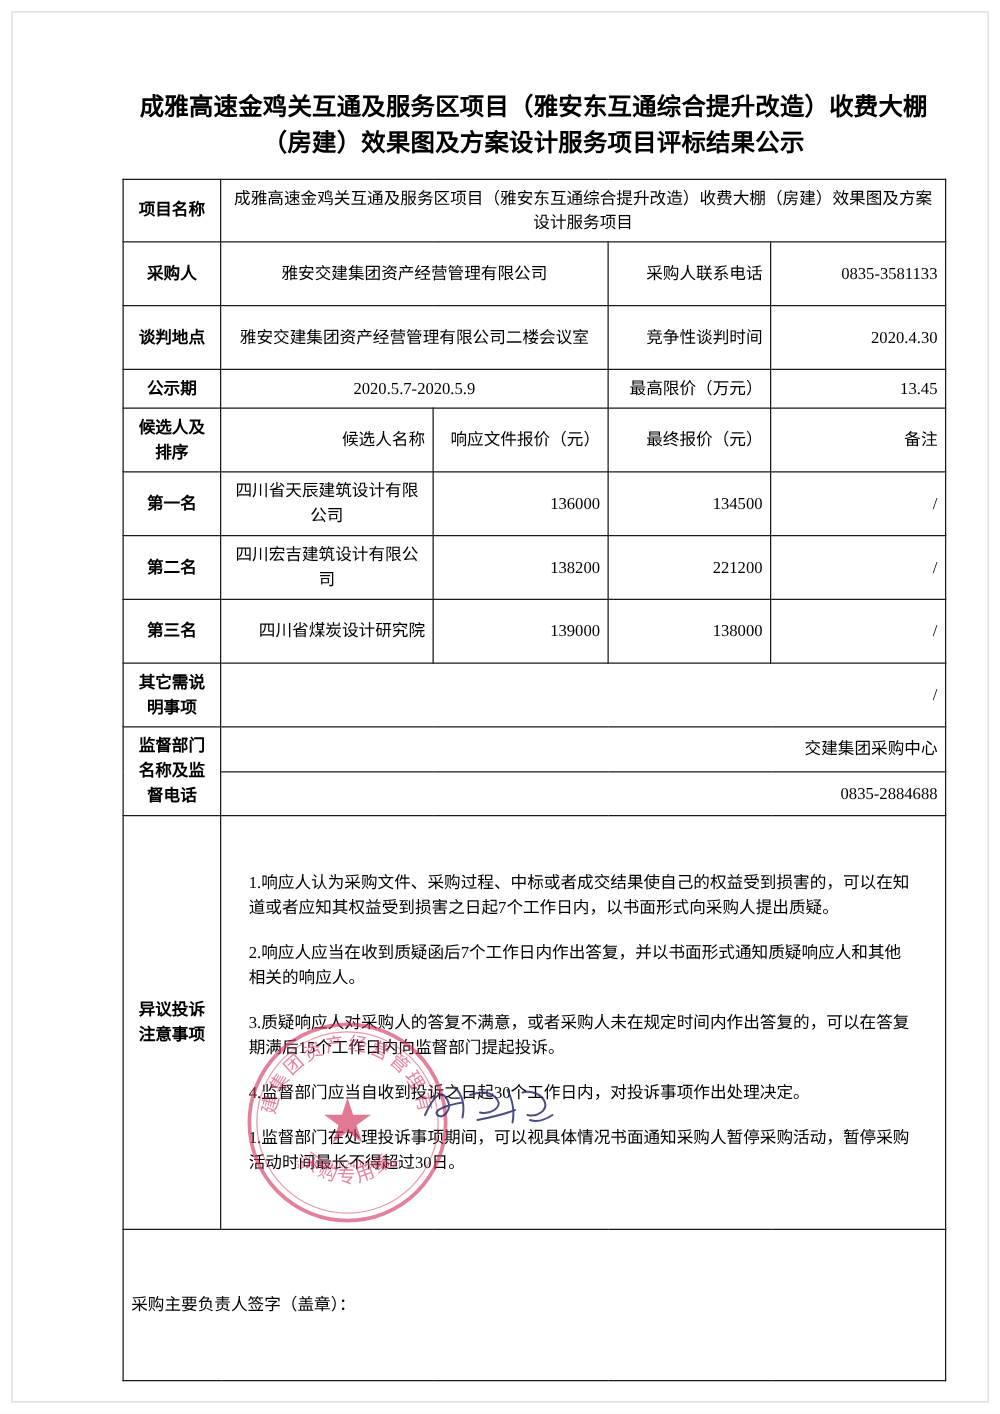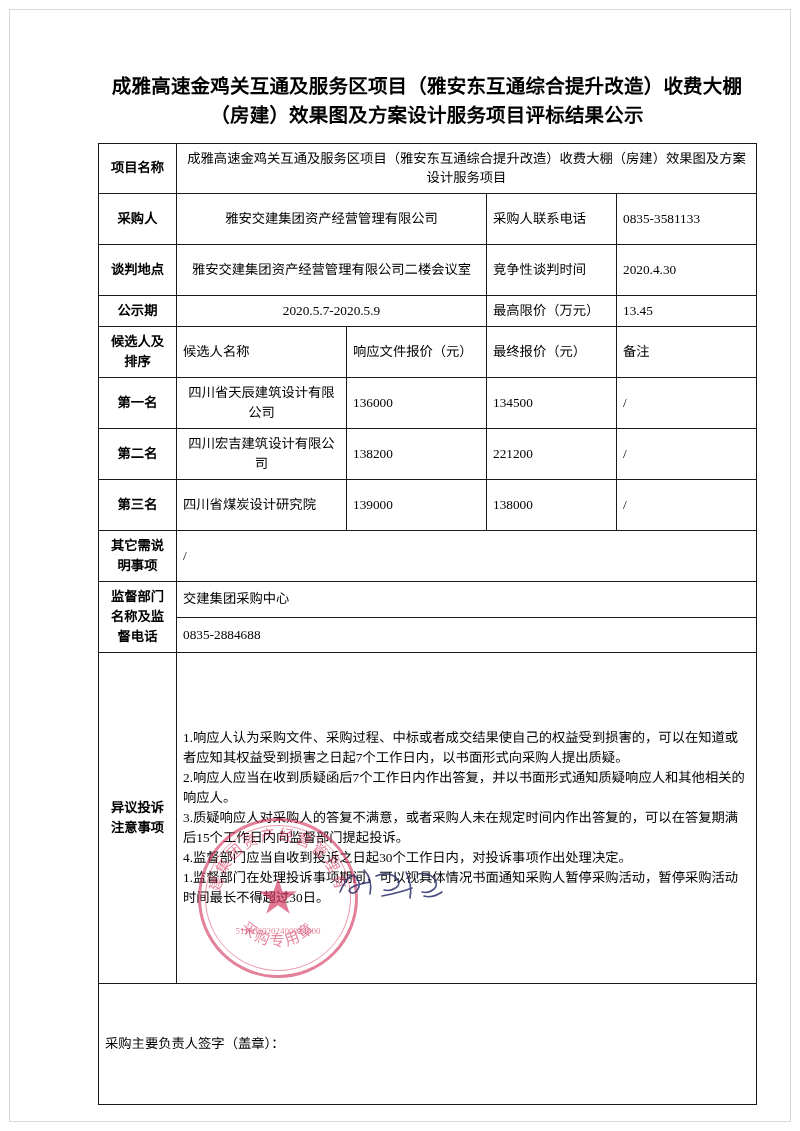--- a/index.html
+++ b/index.html
@@ -56,40 +56,40 @@
     border-collapse: collapse;
     table-layout: fixed;
   }
   table.main td {
     border: 1px solid #1a1a1a;
     padding: 5px 6px;
     font-size: 13.3px;
     line-height: 1.5;
     vertical-align: middle;
   }
-  .c { text-align: left; }
+  .c { text-align: right; }
   .l { text-align: center; }
 
   .label-cell {
     text-align: center;
     font-size: 13.3px;
     line-height: 1.45;
     font-weight: bold;
   }
 
   .tall { height: 40px; }
 
   .notes-cell {
     text-align: left;
     vertical-align: top;
     padding: 14px 10px 14px 12px;
     line-height: 1.85;
     font-size: 13.3px;
   }
-  .notes-cell p { margin: 0; }
+  .notes-cell p { margin: 16px; }
 
   .sig-row td {
     height: 110px;
     vertical-align: middle;
   }
   .sig-label {
     padding-left: 8px;
     font-size: 13.3px;
     margin-left: 40px;
   }

